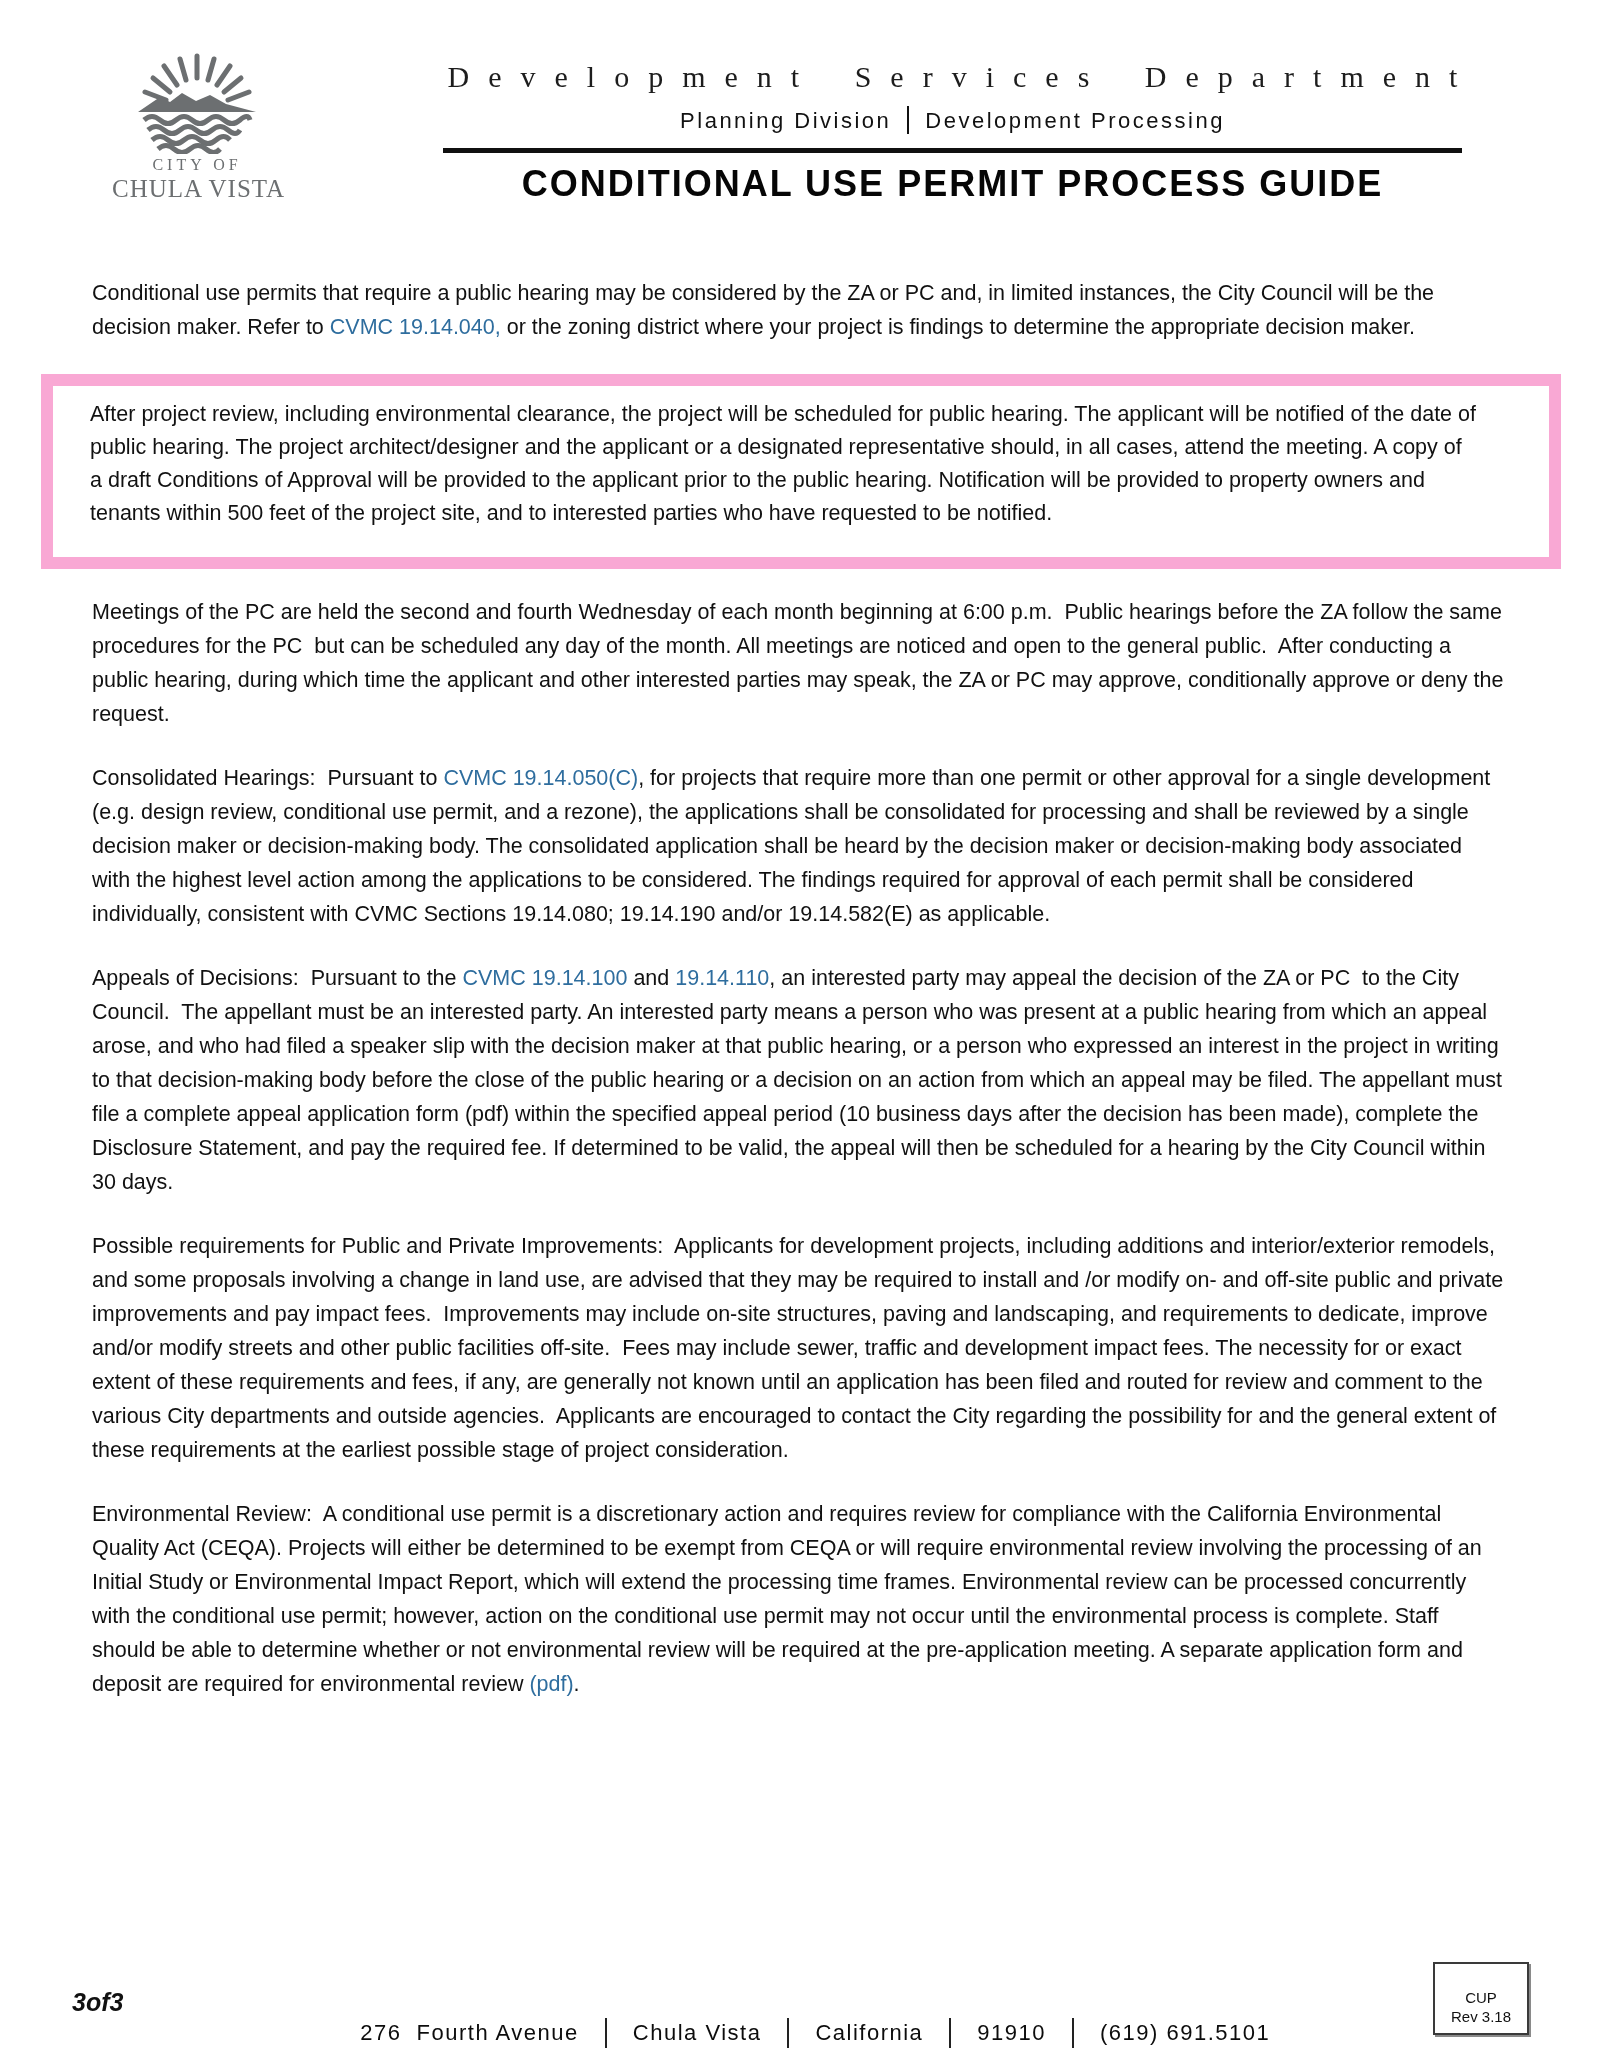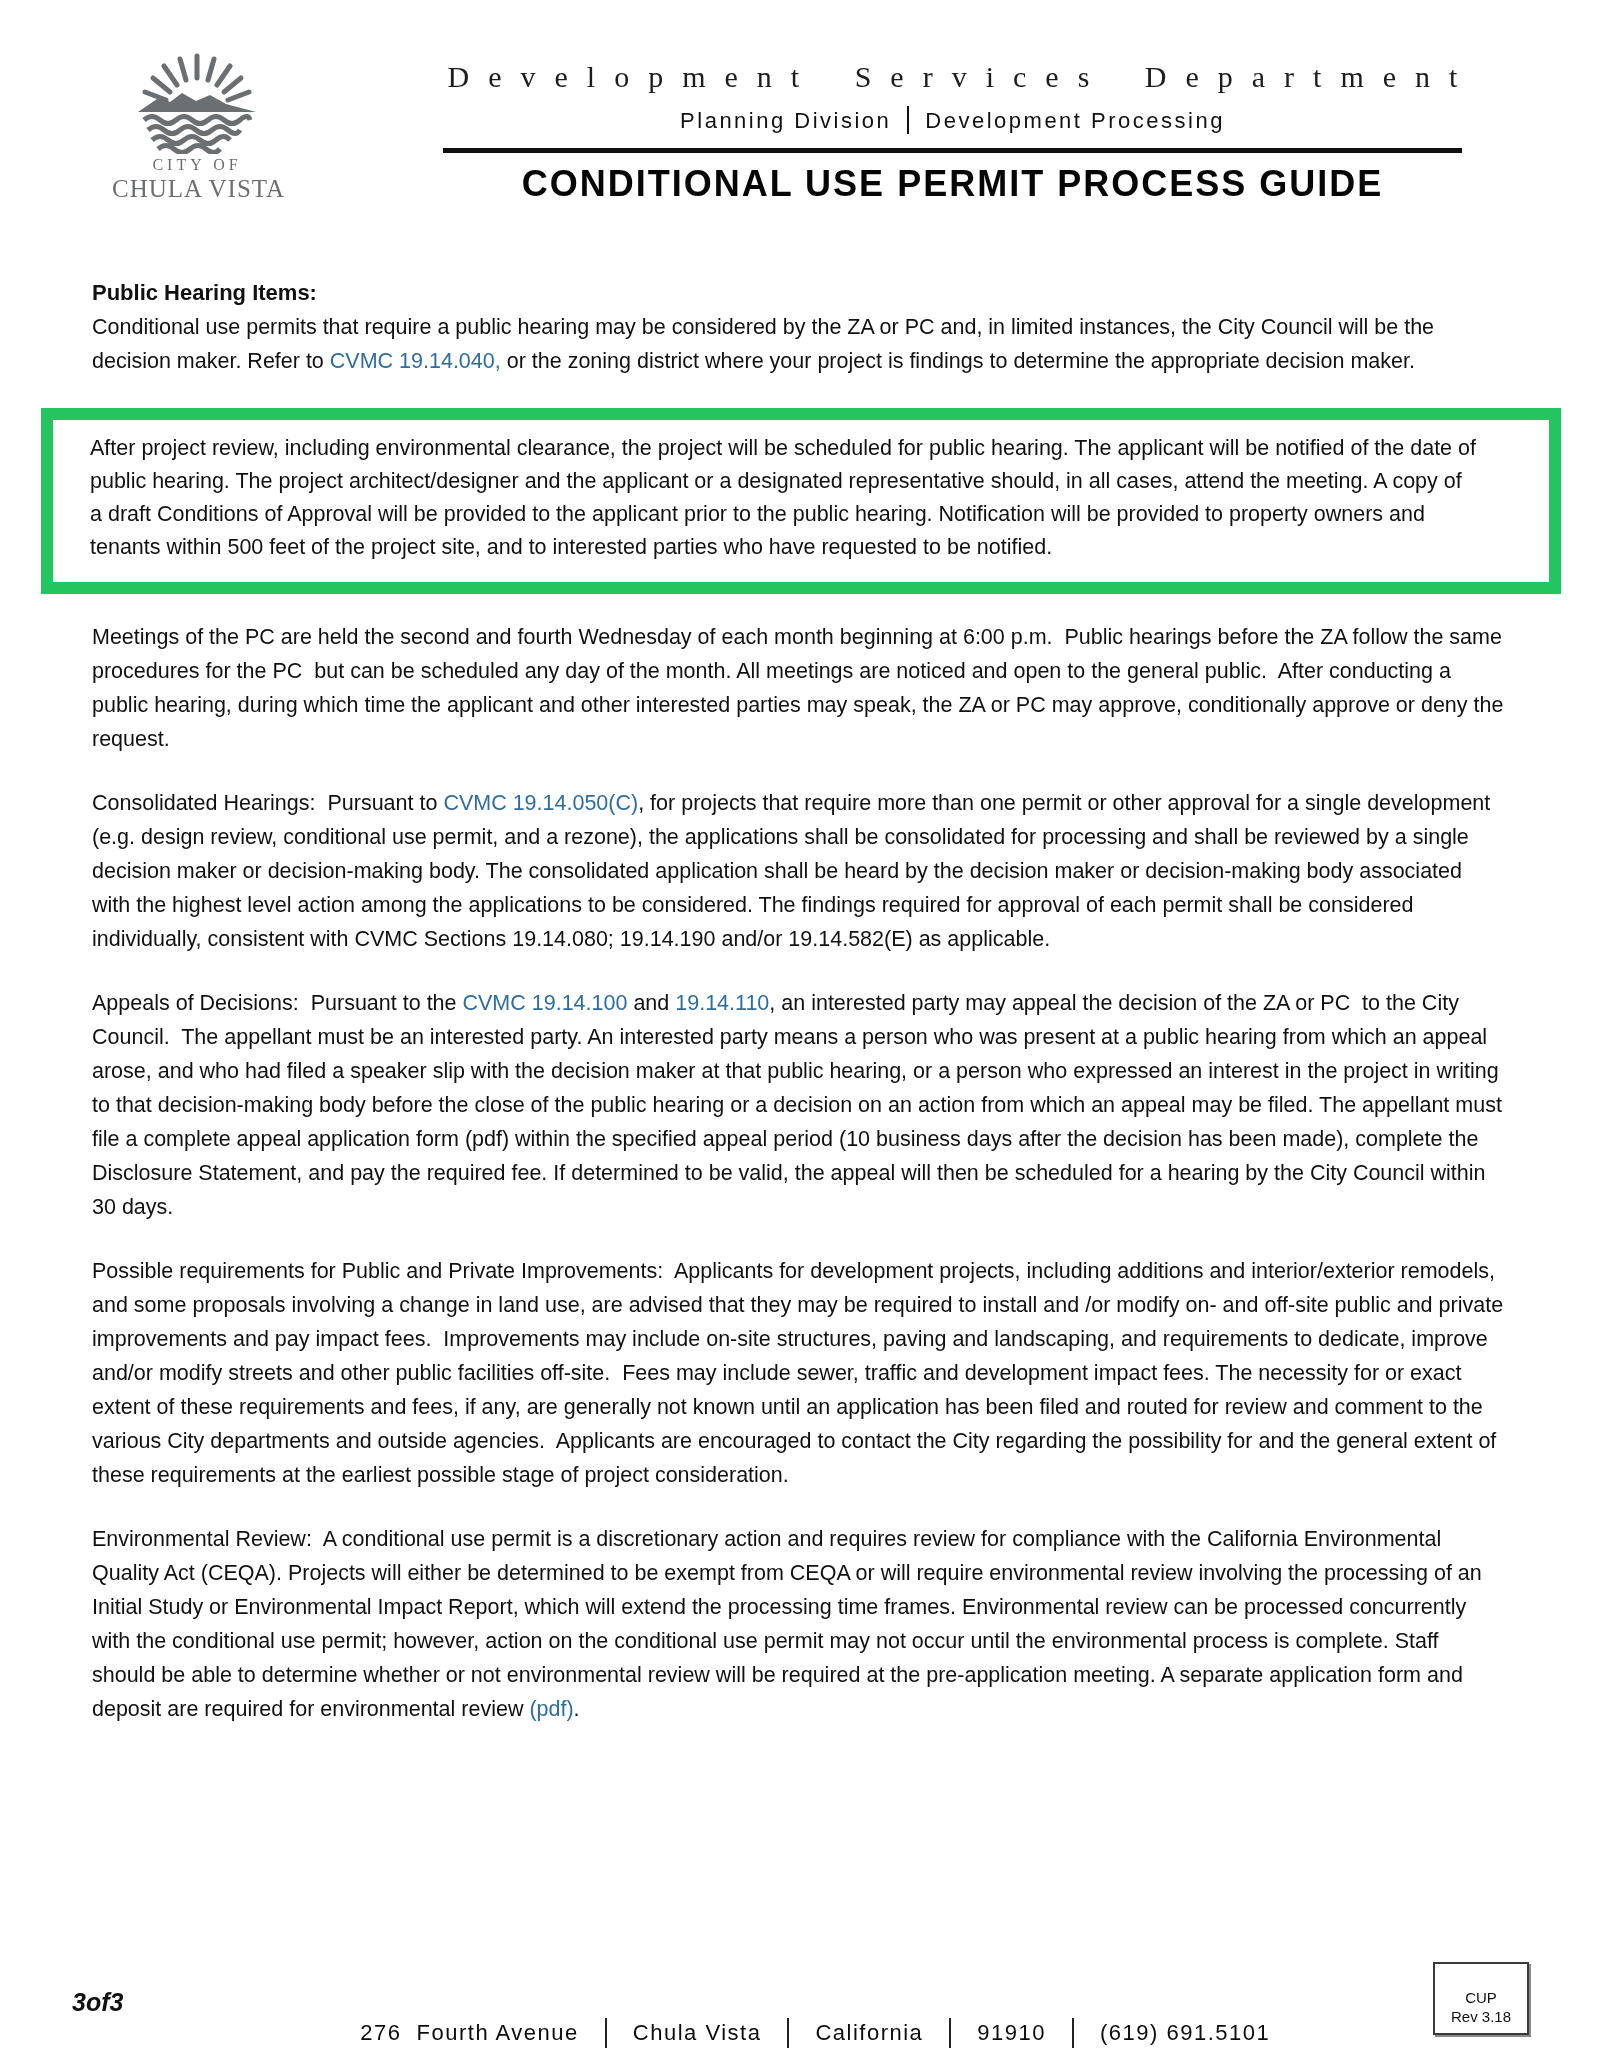--- a/index.html
+++ b/index.html
@@ -19,23 +19,23 @@
   .vbar{display:inline-block;width:2px;height:28px;background:#111;margin:0 16px;vertical-align:-6px;}
   .rule{height:5px;background:#101010;margin-top:14px;}
   .doc-title{font-size:36px;font-weight:700;letter-spacing:2px;text-align:center;margin-top:10px;white-space:nowrap;color:#060606;}
   
   .content{position:absolute;left:92px;top:276px;width:1414px;}
   .section-heading{font-size:22px;font-weight:700;line-height:34px;white-space:pre-wrap;}
   .para{font-size:21.5px;line-height:34px;margin:0 0 30px 0;white-space:pre-wrap;}
   .para .b{font-weight:400;}
   .para .link{color:#2e6d9e;cursor:pointer;}
   .boxed{
-    border:12px solid #22c55e;
+    border:12px solid #f9a8d4;
     margin:10px -55px 26px -51px;
-    padding:12px 70px 18px 37px;
+    padding:12px 70px 27px 37px;
     line-height:33px;
   }
   
   .page-number{position:absolute;left:72px;top:1988px;font-size:25px;font-weight:700;font-style:italic;}
   .footer-address{
     position:absolute;left:0;right:0;top:1992px;text-align:center;
     font-size:22px;letter-spacing:1.5px;white-space:pre-wrap;color:#0c0c0c;
   }
   .footer-address .fbar{display:inline-block;width:2px;height:30px;background:#222;margin:0 26px;vertical-align:-8px;}
   .stamp{
@@ -79,21 +79,20 @@
   <div class="masthead">
     <div class="dept-line">Development Services Department</div>
     <div class="division-line">
       <span>Planning Division</span><span class="vbar"></span><span>Development Processing</span>
     </div>
     <div class="rule"></div>
     <div class="doc-title">CONDITIONAL USE PERMIT PROCESS GUIDE</div>
   </div>
 
   <div class="content">
-      <div class="section-heading">Public Hearing Items:</div>
       <div class="para"><span>Conditional use permits that require a public hearing may be considered by the ZA or PC and, in limited instances, the City Council will be the decision maker. Refer to </span><span class="link">CVMC 19.14.040,</span><span> or the zoning district where your project is findings to determine the appropriate decision maker.</span></div>
       <div class="para boxed"><span>After project review, including environmental clearance, the project will be scheduled for public hearing. The applicant will be notified of the date of public hearing. The project architect/designer and the applicant or a designated representative should, in all cases, attend the meeting. A copy of a draft Conditions of Approval will be provided to the applicant prior to the public hearing. Notification will be provided to property owners and tenants within 500 feet of the project site, and to interested parties who have requested to be notified.</span></div>
       <div class="para"><span>Meetings of the PC are held the second and fourth Wednesday of each month beginning at 6:00 p.m.  Public hearings before the ZA follow the same procedures for the PC  but can be scheduled any day of the month. All meetings are noticed and open to the general public.  After conducting a public hearing, during which time the applicant and other interested parties may speak, the ZA or PC may approve, conditionally approve or deny the request.</span></div>
       <div class="para"><span class="b">Consolidated Hearings:</span><span>  Pursuant to </span><span class="link">CVMC 19.14.050(C)</span><span>, for projects that require more than one permit or other approval for a single development (e.g. design review, conditional use permit, and a rezone), the applications shall be consolidated for processing and shall be reviewed by a single decision maker or decision-making body. The consolidated application shall be heard by the decision maker or decision-making body associated with the highest level action among the applications to be considered. The findings required for approval of each permit shall be considered individually, consistent with CVMC Sections 19.14.080; 19.14.190 and/or 19.14.582(E) as applicable.</span></div>
       <div class="para"><span class="b">Appeals of Decisions:</span><span>  Pursuant to the </span><span class="link">CVMC 19.14.100</span><span> and </span><span class="link">19.14.110</span><span>, an interested party may appeal the decision of the ZA or PC  to the City Council.  The appellant must be an interested party. An interested party means a person who was present at a public hearing from which an appeal arose, and who had filed a speaker slip with the decision maker at that public hearing, or a person who expressed an interest in the project in writing to that decision-making body before the close of the public hearing or a decision on an action from which an appeal may be filed. The appellant must file a complete appeal application form (pdf) within the specified appeal period (10 business days after the decision has been made), complete the Disclosure Statement, and pay the required fee. If determined to be valid, the appeal will then be scheduled for a hearing by the City Council within 30 days.</span></div>
       <div class="para"><span class="b">Possible requirements for Public and Private Improvements:</span><span>  Applicants for development projects, including additions and interior/exterior remodels, and some proposals involving a change in land use, are advised that they may be required to install and /or modify on- and off-site public and private improvements and pay impact fees.  Improvements may include on-site structures, paving and landscaping, and requirements to dedicate, improve and/or modify streets and other public facilities off-site.  Fees may include sewer, traffic and development impact fees. The necessity for or exact extent of these requirements and fees, if any, are generally not known until an application has been filed and routed for review and comment to the various City departments and outside agencies.  Applicants are encouraged to contact the City regarding the possibility for and the general extent of these requirements at the earliest possible stage of project consideration.</span></div>
       <div class="para"><span class="b">Environmental Review:</span><span>  A conditional use permit is a discretionary action and requires review for compliance with the California Environmental Quality Act (CEQA). Projects will either be determined to be exempt from CEQA or will require environmental review involving the processing of an Initial Study or Environmental Impact Report, which will extend the processing time frames. Environmental review can be processed concurrently with the conditional use permit; however, action on the conditional use permit may not occur until the environmental process is complete. Staff should be able to determine whether or not environmental review will be required at the pre-application meeting. A separate application form and deposit are required for environmental review </span><span class="link">(pdf)</span><span>.</span></div>
     </div>
 
   <div class="page-number">3of3</div>

